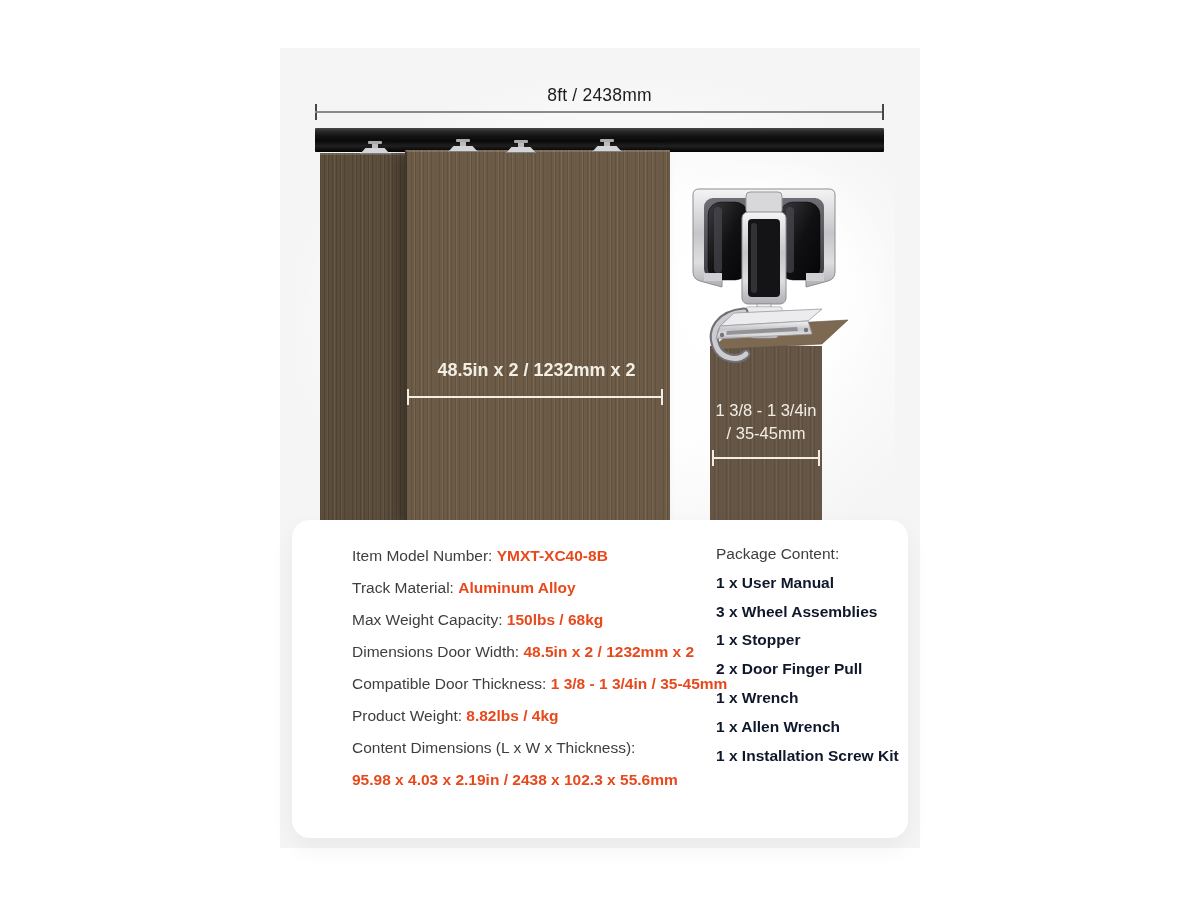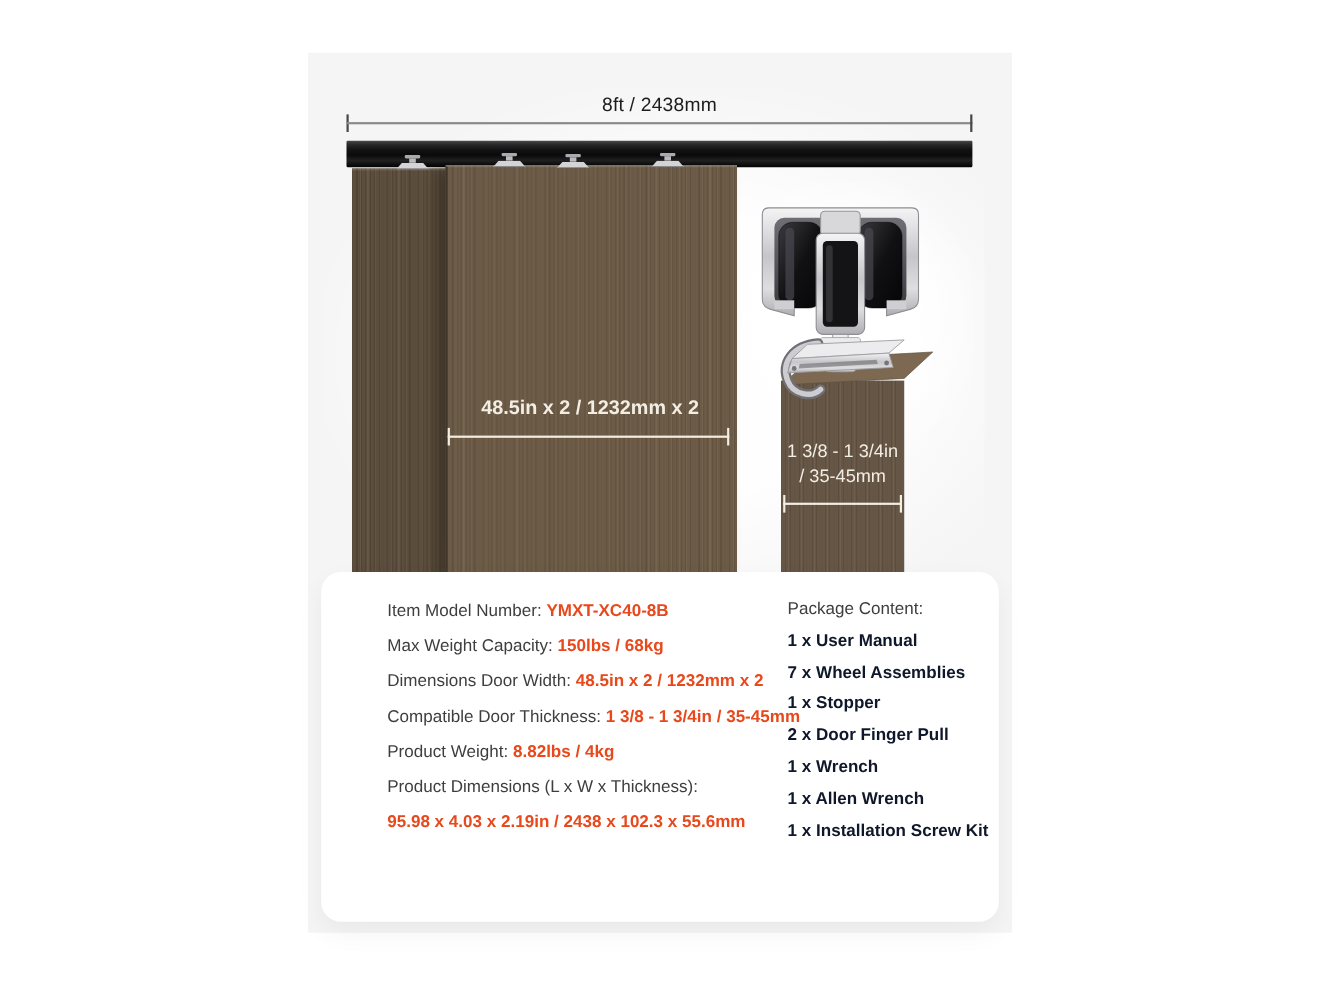--- a/index.html
+++ b/index.html
@@ -174,31 +174,32 @@
     <div>1 3/8 - 1 3/4in</div>
     <div>/ 35-45mm</div>
   </div>
   <div class="dim dim--light" style="left:712px;top:450px;width:108px;height:16px;">
       <div class="line"></div>
     </div>
 
   <div class="card">
     <div class="specs">
       <div class="spec-row"><span class="spec-label">Item Model Number: </span><span class="spec-value">YMXT-XC40-8B</span></div>
+      <div class="spec-row"><span class="spec-label">Track Material: </span><span class="spec-value">Aluminum Alloy</span></div>
       <div class="spec-row"><span class="spec-label">Max Weight Capacity: </span><span class="spec-value">150lbs / 68kg</span></div>
       <div class="spec-row"><span class="spec-label">Dimensions Door Width: </span><span class="spec-value">48.5in x 2 / 1232mm x 2</span></div>
       <div class="spec-row"><span class="spec-label">Compatible Door Thickness: </span><span class="spec-value">1 3/8 - 1 3/4in / 35-45mm</span></div>
       <div class="spec-row"><span class="spec-label">Product Weight: </span><span class="spec-value">8.82lbs / 4kg</span></div>
-      <div class="spec-row"><span class="spec-label">Product Dimensions (L x W x Thickness):</span><span class="spec-value"></span></div>
+      <div class="spec-row"><span class="spec-label">Content Dimensions (L x W x Thickness):</span><span class="spec-value"></span></div>
       <div class="spec-row"><span class="spec-label"></span><span class="spec-value">95.98 x 4.03 x 2.19in / 2438 x 102.3 x 55.6mm</span></div>
     </div>
     <div class="package">
       <div class="package-heading">Package Content:</div>
       <div class="package-item">1 x User Manual</div>
-      <div class="package-item">7 x Wheel Assemblies</div>
+      <div class="package-item">3 x Wheel Assemblies</div>
       <div class="package-item">1 x Stopper</div>
       <div class="package-item">2 x Door Finger Pull</div>
       <div class="package-item">1 x Wrench</div>
       <div class="package-item">1 x Allen Wrench</div>
       <div class="package-item">1 x Installation Screw Kit</div>
     </div>
   </div>
 </div>
 
 </body></html>

